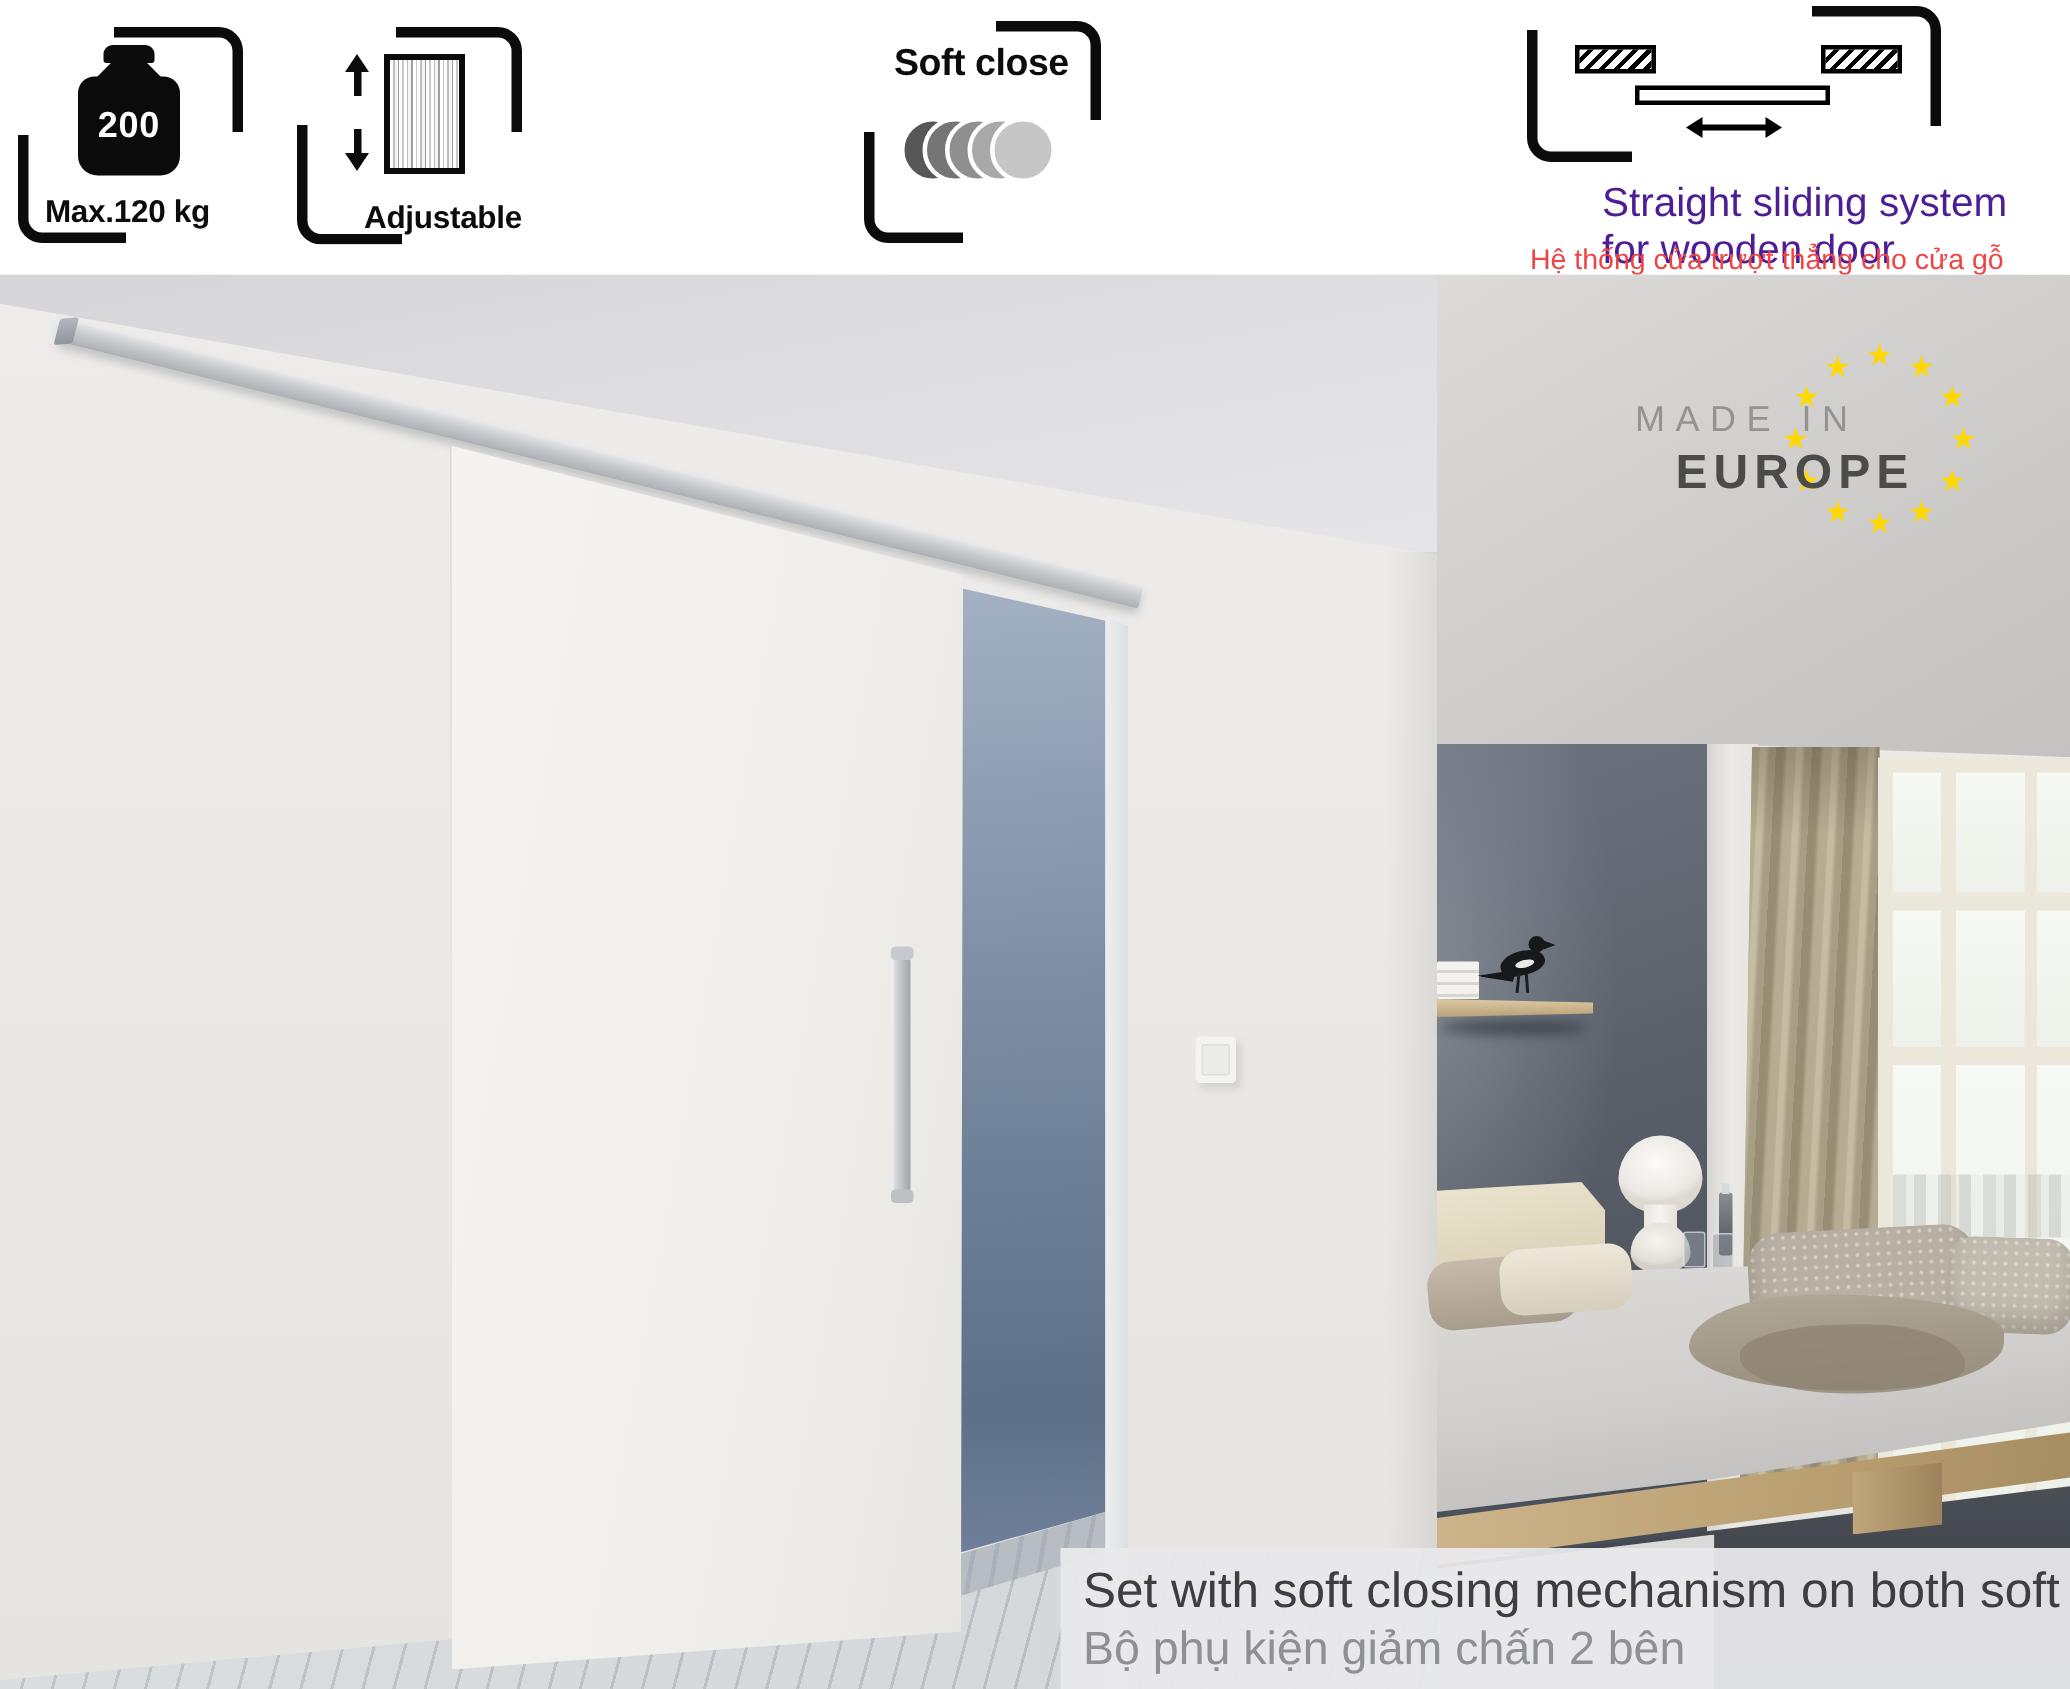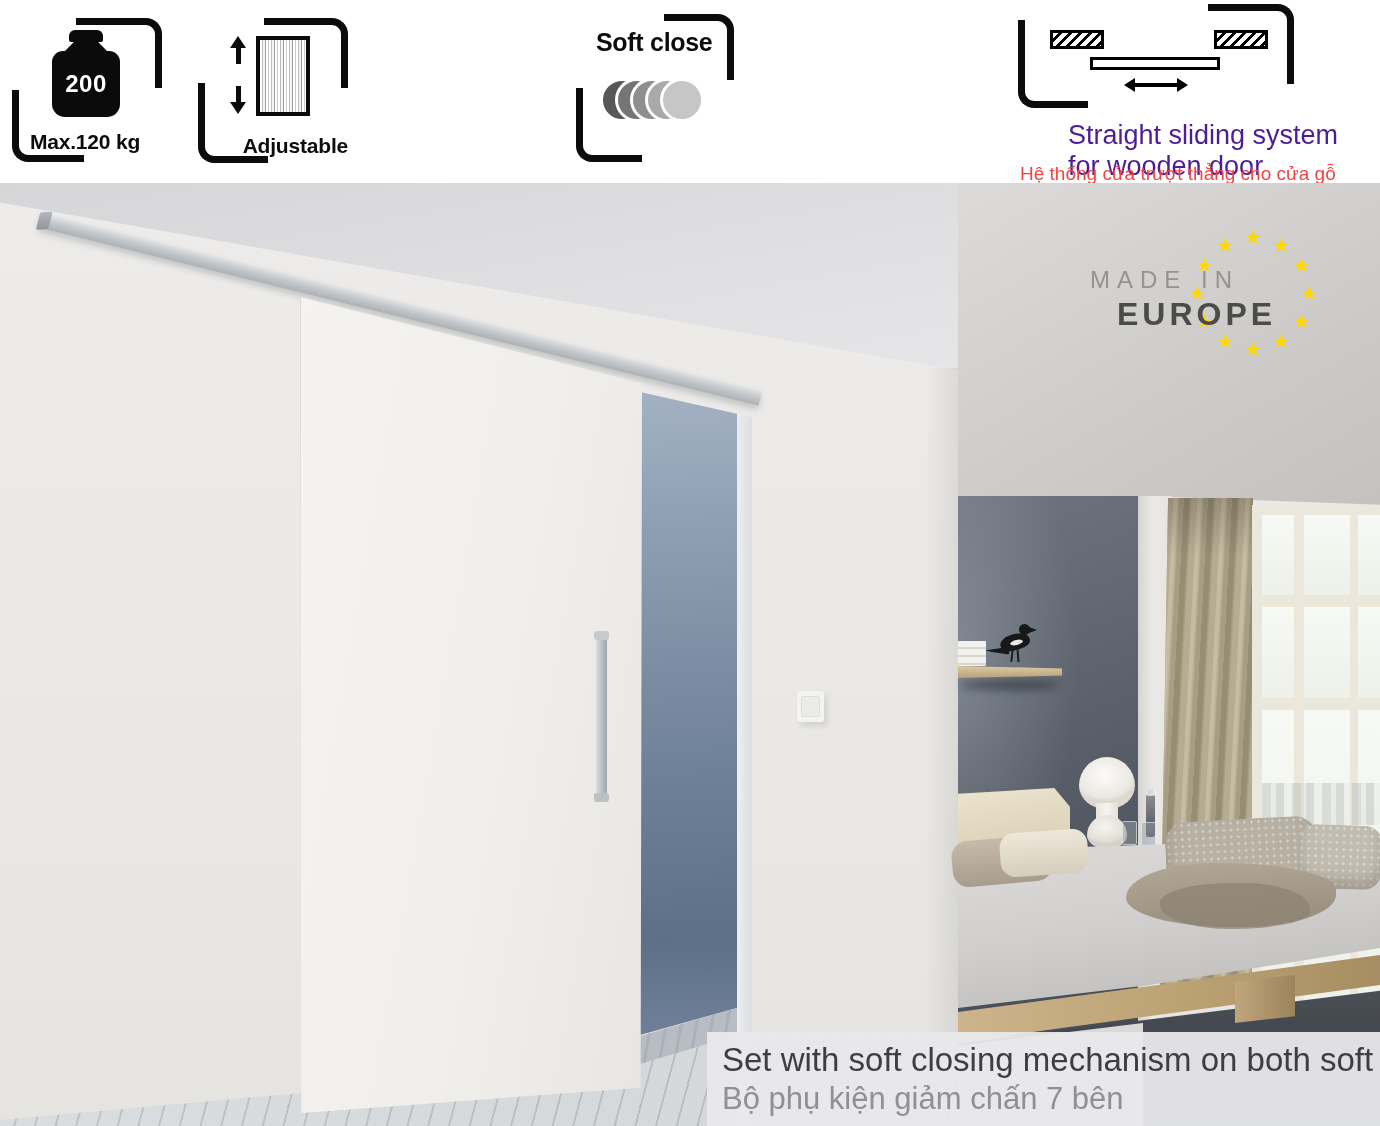--- a/index.html
+++ b/index.html
@@ -336,16 +336,16 @@
         <span style="--a:270deg"></span>
         <span style="--a:300deg"></span>
         <span style="--a:330deg"></span>
       </div>
       <div class="mi1">MADE IN</div>
       <div class="mi2">EUROPE</div>
     </div>
 
     <div class="caption-band">
       <div class="cap1">Set with soft closing mechanism on both soft</div>
-      <div class="cap2">Bộ phụ kiện giảm chấn 7 bên</div>
+      <div class="cap2">Bộ phụ kiện giảm chấn 2 bên</div>
     </div>
   </div>
 </div>
 
 </body></html>

